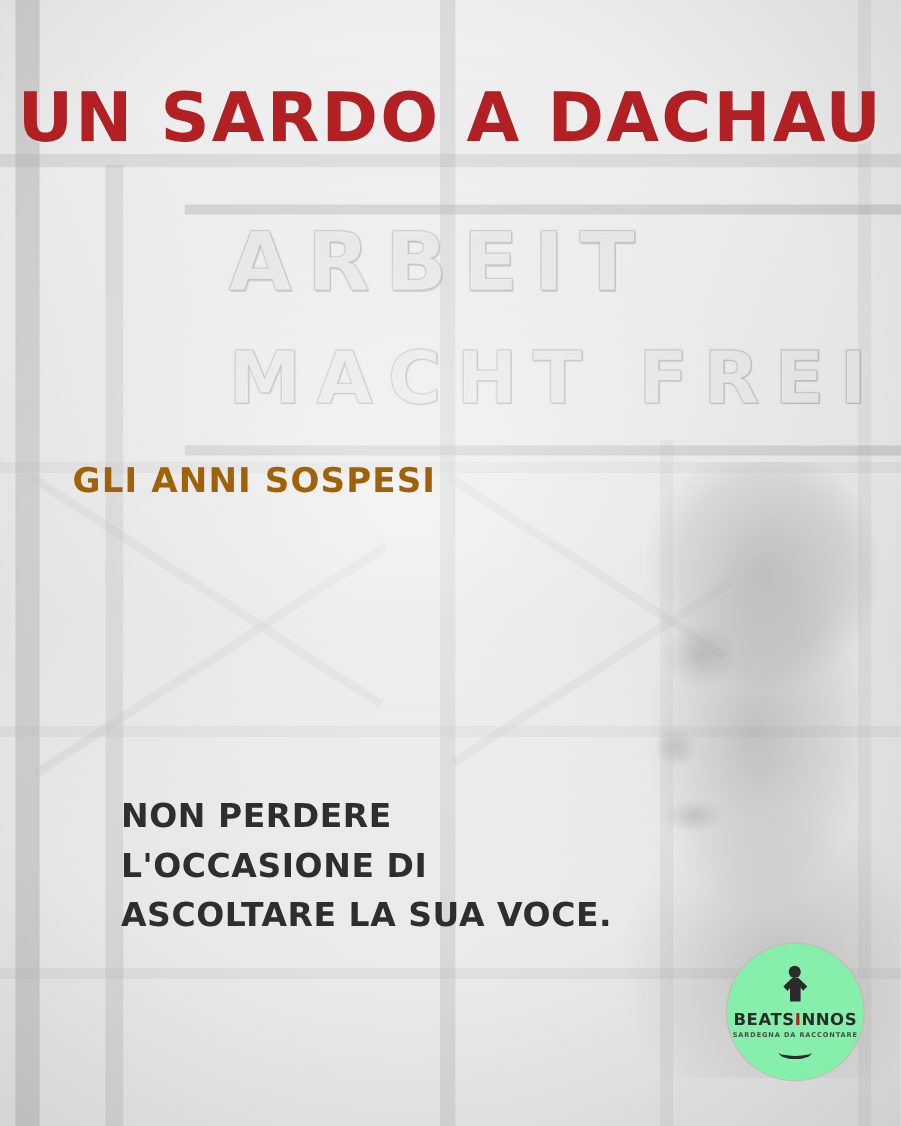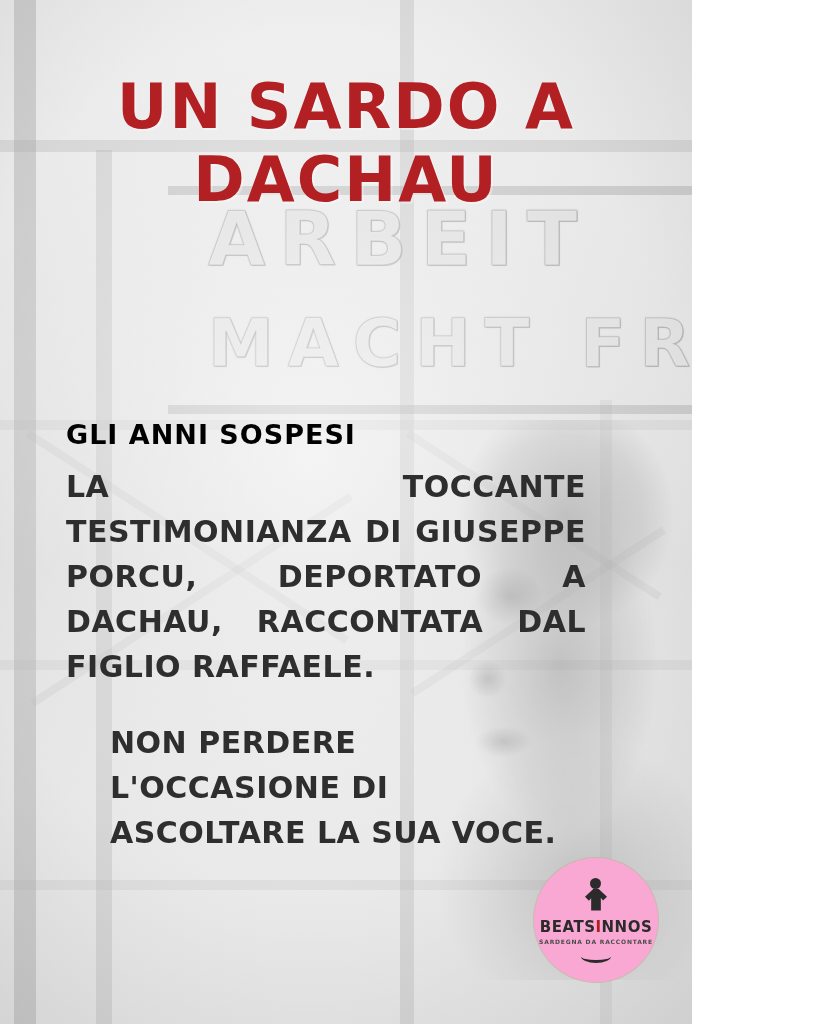--- a/index.html
+++ b/index.html
@@ -5,21 +5,21 @@
   html, body {
     margin: 0;
     padding: 0;
     background: #ffffff;
   }
   body {
     font-family: "DejaVu Sans", sans-serif;
   }
   #poster {
     position: relative;
-    width: 692px;
+    width: 819px;
     height: 1024px;
     overflow: hidden;
     background: #f2f2f2;
   }
 
   
   .bg-layer {
     position: absolute;
     inset: 0;
     background:
@@ -114,22 +114,22 @@
     position: absolute;
     left: 66px;
     width: 520px;
   }
   .block-1 { top: 420px; }
   .block-2 { top: 720px; }
 
   .heading {
     font-family: "DejaVu Sans", sans-serif;
     font-weight: 900;
-    font-size: 27px;
-    color: #000000;
+    font-size: 31px;
+    color: #a16207;
     letter-spacing: 1px;
     margin: 0 0 14px 0;
     line-height: 1.1;
   }
   .body {
     font-family: "DejaVu Sans", sans-serif;
     font-weight: 800;
     font-size: 30px;
     color: #2e2e2e;
     line-height: 1.5;
@@ -140,21 +140,21 @@
   .body.nojust { text-align: left; margin-left: 44px; }
 
   
   .logo {
     position: absolute;
     right: 34px;
     bottom: 42px;
     width: 124px;
     height: 124px;
     border-radius: 50%;
-    background: #f9a8d4;
+    background: #86efac;
     display: flex;
     flex-direction: column;
     align-items: center;
     justify-content: center;
     box-shadow: 0 0 0 1px rgba(200,180,165,0.8);
   }
   .logo-figure {
     width: 34px;
     height: 40px;
     position: relative;
@@ -226,21 +226,20 @@
 
   <div class="portrait"></div>
   <div class="portrait-detail"></div>
 
   <div class="bg-vignette"></div>
 
   <div class="title">UN SARDO A DACHAU</div>
 
   <div class="block block-1">
     <p class="heading">GLI ANNI SOSPESI</p>
-    <p class="body">LA TOCCANTE TESTIMONIANZA DI GIUSEPPE PORCU, DEPORTATO A DACHAU, RACCONTATA DAL FIGLIO RAFFAELE.</p>
   </div>
 
   <div class="block block-2">
     <p class="body nojust">NON PERDERE L'OCCASIONE DI ASCOLTARE LA SUA VOCE.</p>
   </div>
 
   <div class="logo">
     <div class="logo-figure">
       <div class="head"></div>
       <div class="body-sh"></div>

